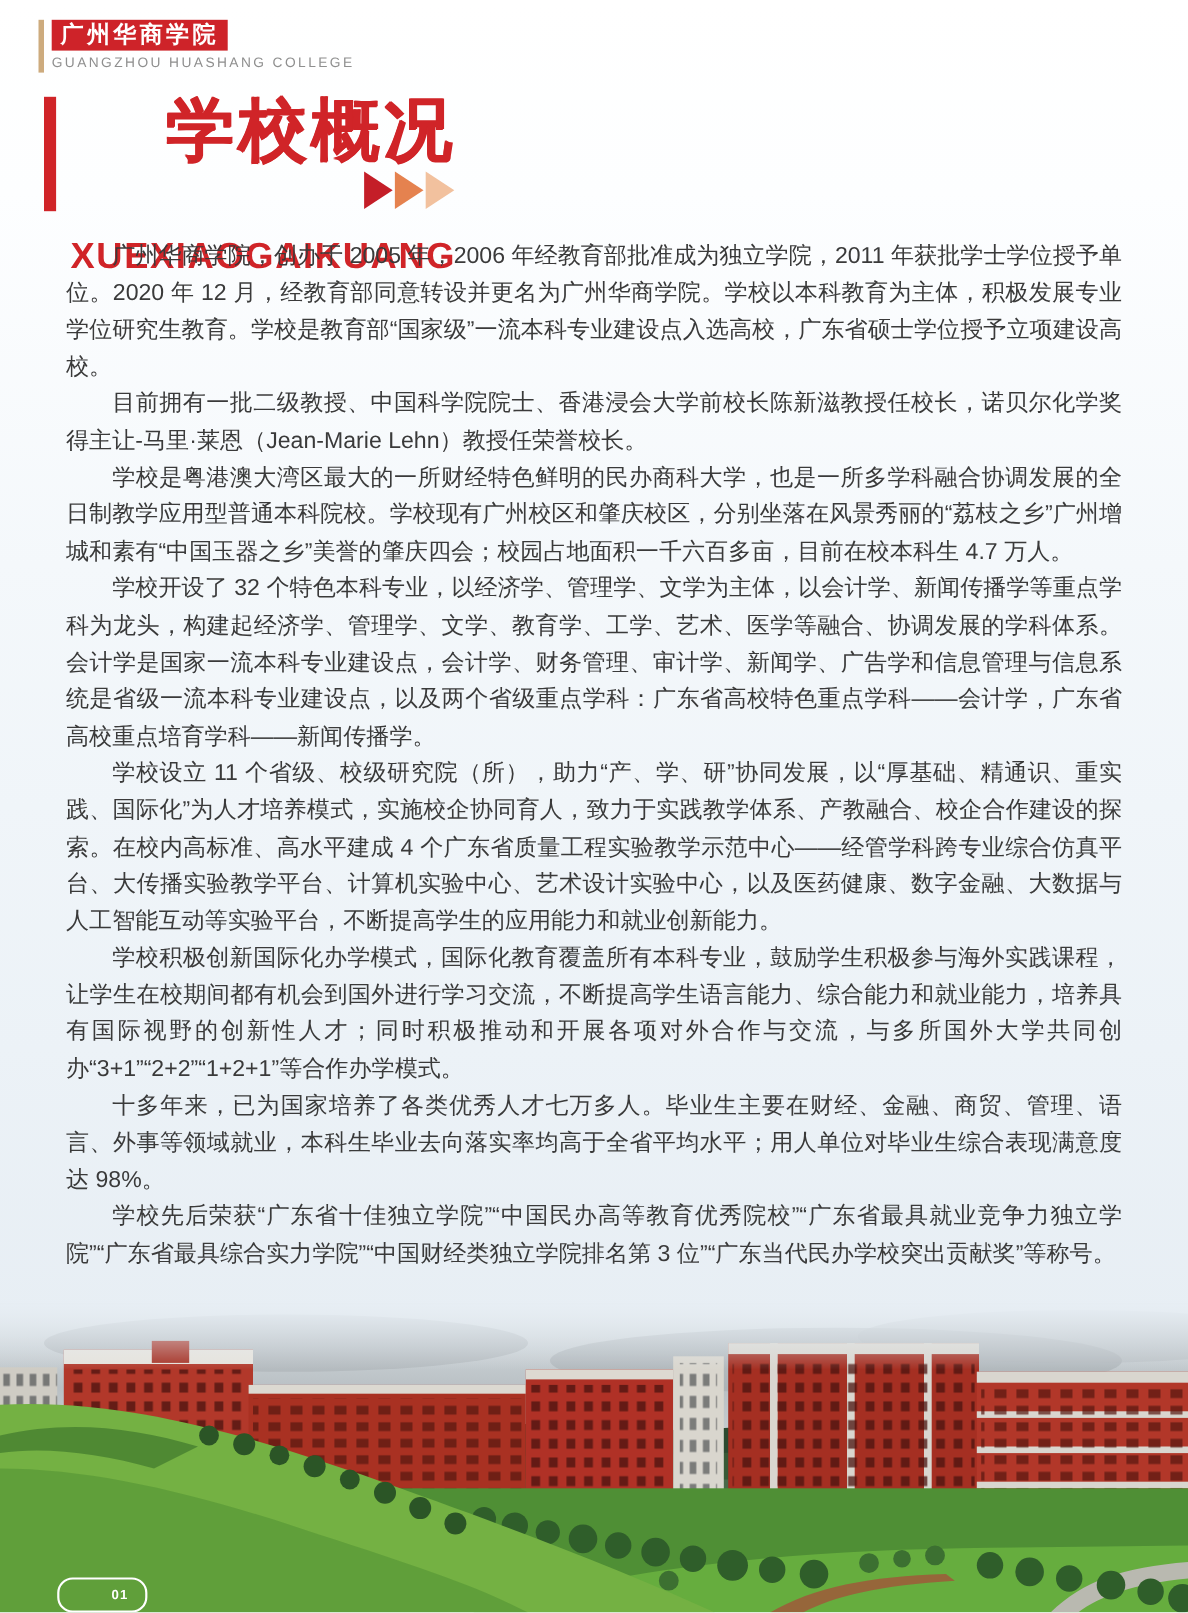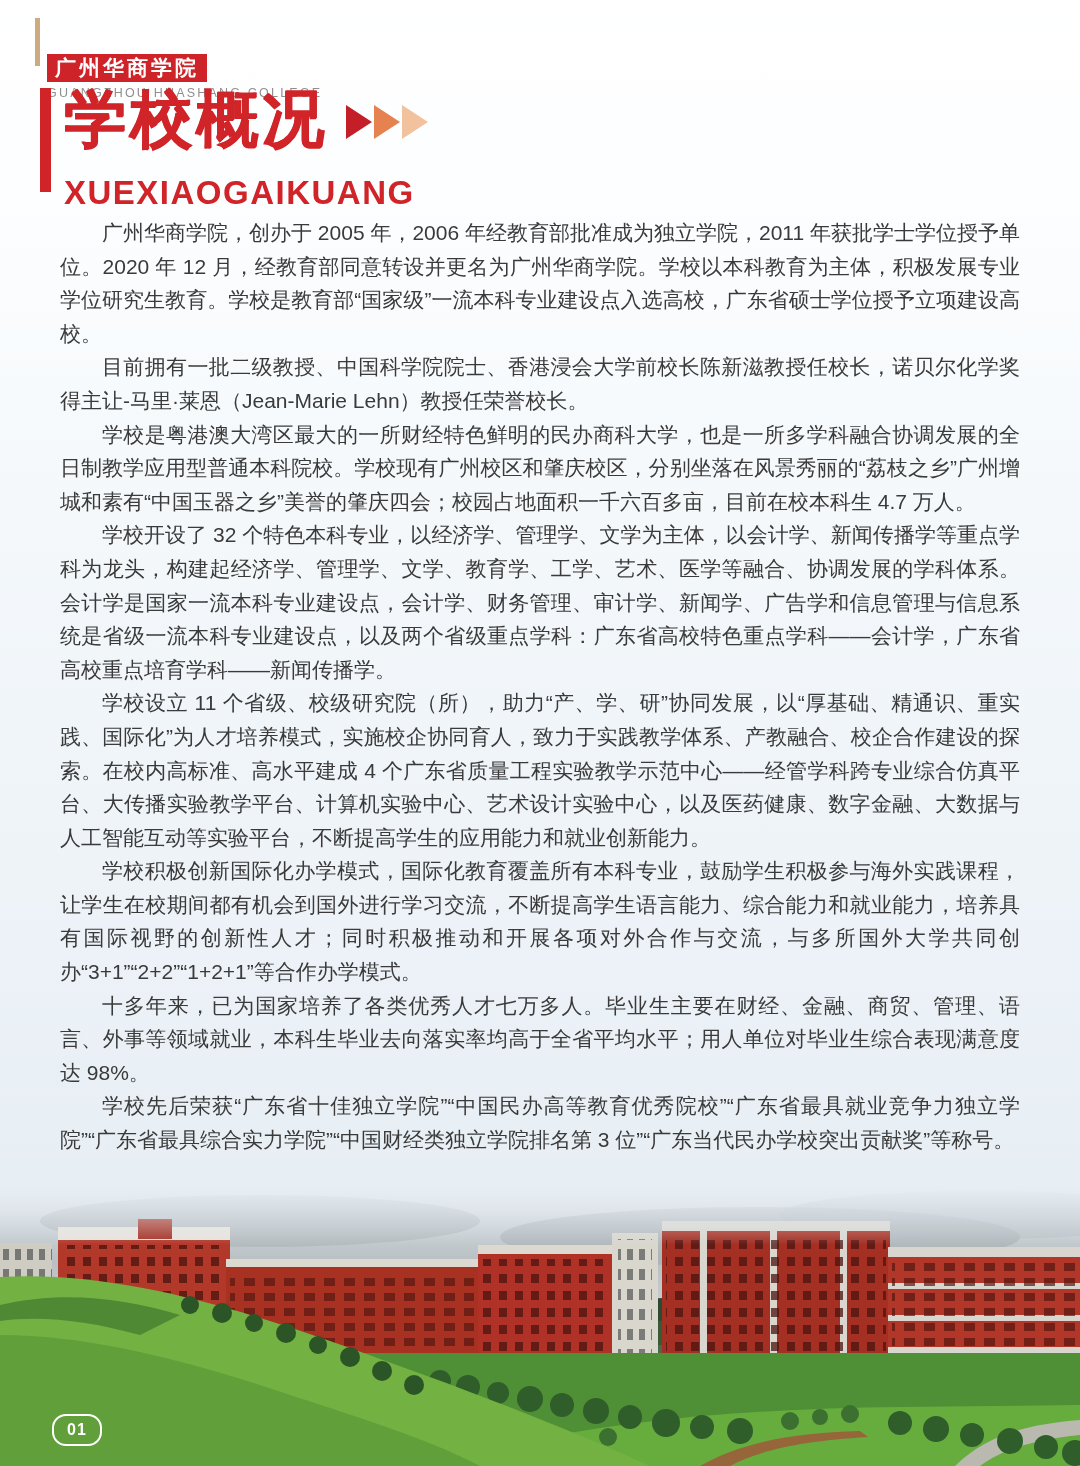--- a/index.html
+++ b/index.html
@@ -12,36 +12,36 @@
   .page{
     position:relative;
     width:1080px;height:1466px;
     background:linear-gradient(180deg,#ffffff 0%,#fdfeff 12%,#f4f8fb 35%,#ecf2f7 65%,#e7eef4 82%,#e3eaf0 100%);
     overflow:hidden;
   }
 
   
   .brand{position:absolute;top:18px;left:35px;display:flex;}
   .brand-bar{width:5px;height:48px;background:#cdab7e;margin-right:7px;}
-  .brand-txt{display:flex;flex-direction:column;margin-top:36px;}
+  .brand-txt{display:flex;flex-direction:column;}
   .brand-box{
     display:inline-block;background:#ce2329;color:#fff;
     font-size:21px;font-weight:bold;letter-spacing:3px;
     padding:3px 8px 4px 8px;line-height:1;align-self:flex-start;
   }
   .brand-en{
     margin-top:4px;color:#8f8f8f;font-weight:normal;
     font-size:12.5px;letter-spacing:2.2px;
   }
 
   
   .title-block{position:absolute;top:88px;left:40px;display:flex;}
   .title-bar{width:11px;height:104px;background:#d02428;margin-right:13px;}
   .title-col{display:flex;flex-direction:column;}
-  .title-row{display:flex;align-items:center;}
+  .title-row{display:flex;align-items:flex-end;flex-direction:column;}
   .title-cn{
     color:#d02428;font-size:62px;font-weight:900;line-height:1;
     letter-spacing:4px;
     text-shadow:1px 0 0 #d02428,0 1px 0 #d02428;
   }
   .arrows{display:flex;margin-left:18px;margin-top:6px;}
   .arrow{width:0;height:0;border-style:solid;border-width:17px 0 17px 26px;margin-right:2px;}
   .arrow.a1{border-color:transparent transparent transparent #c41e28;}
   .arrow.a2{border-color:transparent transparent transparent #e5824f;}
   .arrow.a3{border-color:transparent transparent transparent #f2c19e;}
@@ -63,25 +63,26 @@
   .photo{
     position:absolute;left:0;bottom:0;width:1080px;height:281px;
   }
   .photo svg{display:block;width:1080px;height:281px;}
   .photo-fade{
     position:absolute;top:0;left:0;width:100%;height:60px;
     background:linear-gradient(180deg,#e7eef4 0%,rgba(231,238,244,0) 100%);
     pointer-events:none;
   }
   .page-num{
-    position:absolute;left:52px;bottom:20px;
+    position:absolute;left:52px;bottom:0;
     width:46px;height:28px;border:2px solid #fff;border-radius:14px;
-    color:#fff;font-size:16px;font-weight:bold;
+    color:#fff;font-size:12px;font-weight:bold;
     display:flex;align-items:center;justify-content:center;
     letter-spacing:1px;
+    padding-left:32px;
   }
 </style>
 </head>
 <body>
 
 <div class="page">
 
   <div class="brand">
     <div class="brand-bar"></div>
     <div class="brand-txt">

